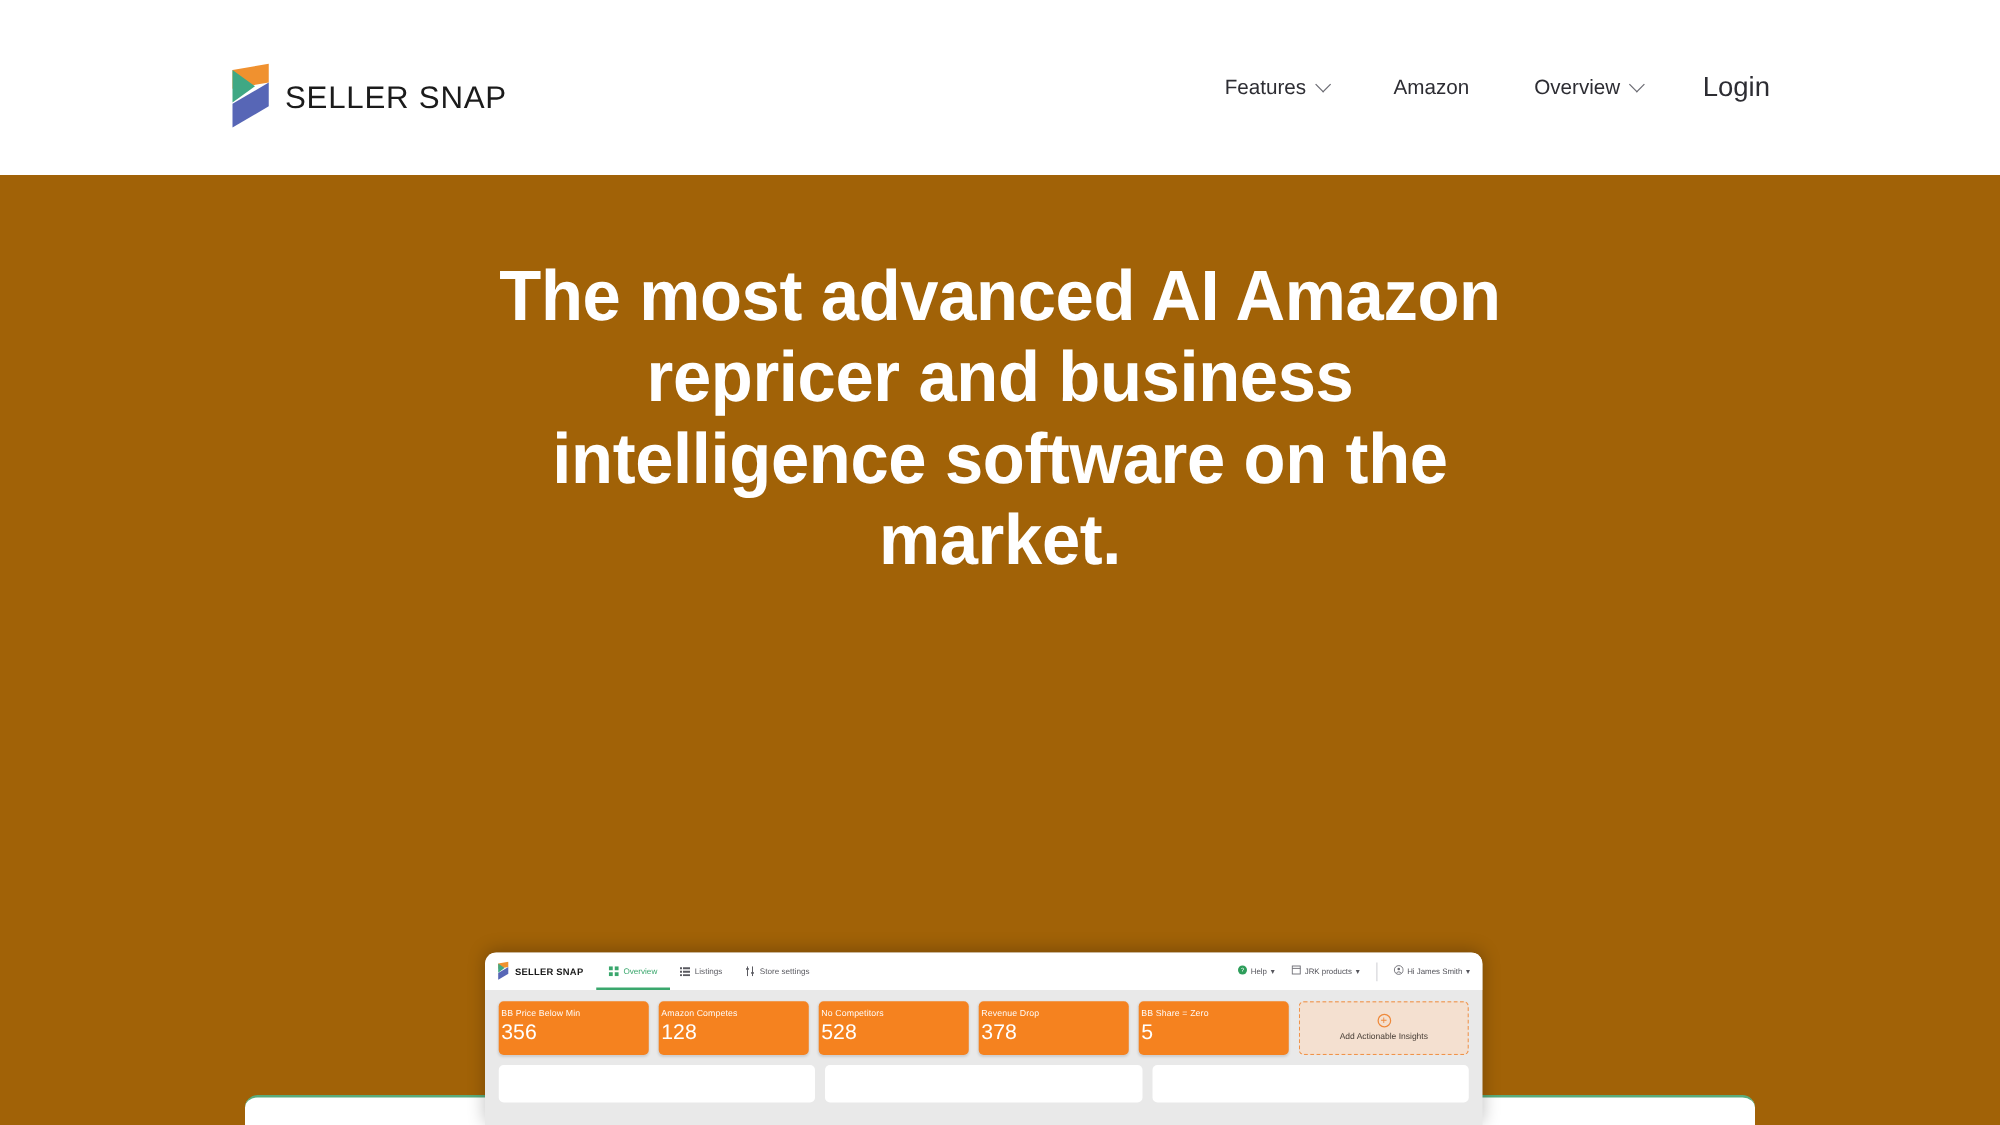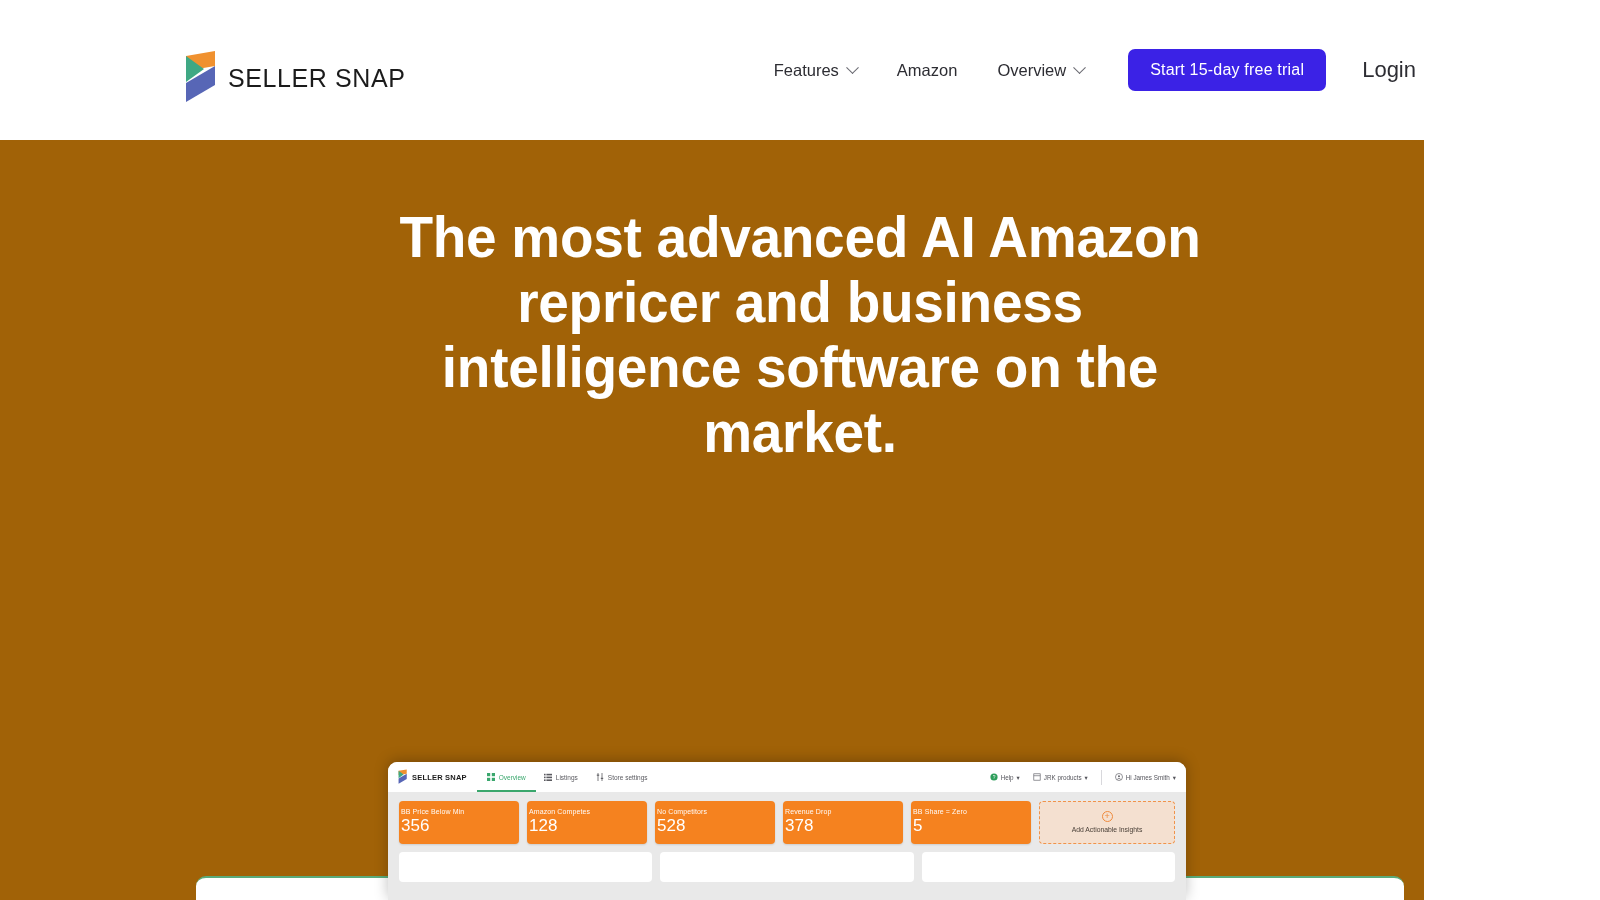--- a/index.html
+++ b/index.html
@@ -2,41 +2,41 @@
 <html><head>
 <meta charset="utf-8">
 <title>Seller Snap — Hero</title>
 <style>
   * { margin:0; padding:0; box-sizing:border-box; }
   html, body {
     width:1600px; height:900px; overflow:hidden;
     font-family:"Liberation Sans", sans-serif;
     background:#ffffff;
   }
-  .page { position:relative; width:1424px; height:900px; overflow:hidden; }
+  .page { position:relative; width:1600px; height:900px; overflow:hidden; }
 
   
   .header {
     position:absolute; top:0; left:0; width:1600px; height:140px;
     background:#ffffff; display:flex; align-items:center;
   }
   .brand {
     position:absolute; left:184px; top:50px;
     display:flex; align-items:center; gap:12px;
   }
   .logo-mark { width:32px; height:56px; position:relative; display:block; }
   .brand-name {
     font-size:25px; letter-spacing:0.6px; color:#1b1b1b;
     font-family:"Liberation Sans", sans-serif; font-weight:400;
     white-space:nowrap;
   }
 
   .nav {
     position:absolute; right:170px; top:0; height:140px;
-    display:flex; align-items:center; gap:4px;
+    display:flex; align-items:center; gap:16px;
   }
   .nav-link {
     font-size:16.5px; color:#2d2d33; padding:0 18px;
     display:flex; align-items:center; gap:9px; cursor:pointer;
     white-space:nowrap; text-decoration:none;
   }
   .caret {
     display:inline-block; width:9px; height:9px;
     border-right:1.6px solid #6a6a72; border-bottom:1.6px solid #6a6a72;
     transform:rotate(45deg) translate(-2px,-2px);
@@ -161,21 +161,20 @@
         <span>Features</span>
         <i class="caret"></i>
       </a>
       <a class="nav-link">
         <span>Amazon</span>
       </a>
       <a class="nav-link">
         <span>Overview</span>
         <i class="caret"></i>
       </a>
-      <button class="cta-trial">Start 15-day free trial</button>
       <a class="nav-login">Login</a>
     </nav>
   </header>
 
   <section class="hero">
     <div class="hero-inner">
       <h1 class="hero-title">The most advanced AI Amazon repricer and business intelligence software on the market.</h1>
     </div>
   </section>
 

